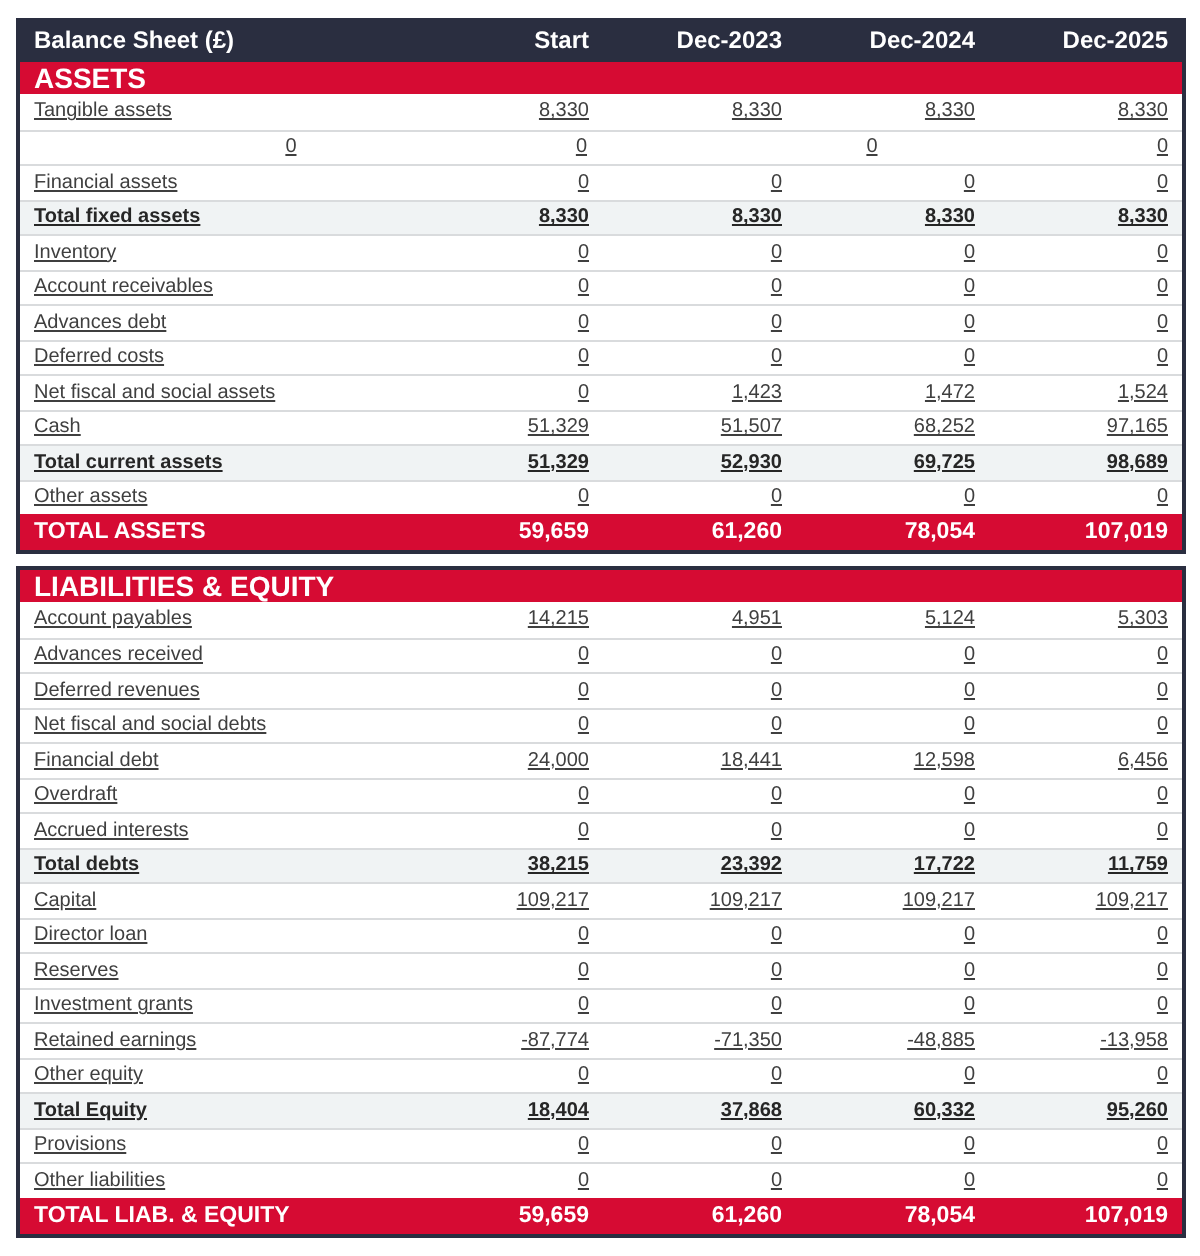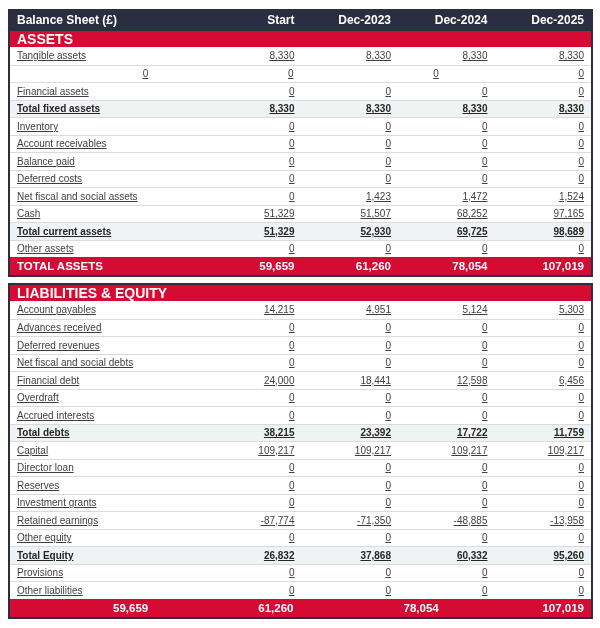--- a/index.html
+++ b/index.html
@@ -94,21 +94,21 @@
           <div class="cell-num">0</div>
         </div>
         <div class="row data-row">
           <div class="cell-label">Account receivables</div>
           <div class="cell-num">0</div>
           <div class="cell-num">0</div>
           <div class="cell-num">0</div>
           <div class="cell-num">0</div>
         </div>
         <div class="row data-row">
-          <div class="cell-label">Balance paid</div>
+          <div class="cell-label">Advances debt</div>
           <div class="cell-num">0</div>
           <div class="cell-num">0</div>
           <div class="cell-num">0</div>
           <div class="cell-num">0</div>
         </div>
         <div class="row data-row">
           <div class="cell-label">Deferred costs</div>
           <div class="cell-num">0</div>
           <div class="cell-num">0</div>
           <div class="cell-num">0</div>
@@ -250,40 +250,41 @@
         </div>
         <div class="row data-row">
           <div class="cell-label">Other equity</div>
           <div class="cell-num">0</div>
           <div class="cell-num">0</div>
           <div class="cell-num">0</div>
           <div class="cell-num">0</div>
         </div>
         <div class="row data-row subtotal">
           <div class="cell-label">Total Equity</div>
-          <div class="cell-num">26,832</div>
+          <div class="cell-num">18,404</div>
           <div class="cell-num">37,868</div>
           <div class="cell-num">60,332</div>
           <div class="cell-num">95,260</div>
         </div>
         <div class="row data-row">
           <div class="cell-label">Provisions</div>
           <div class="cell-num">0</div>
           <div class="cell-num">0</div>
           <div class="cell-num">0</div>
           <div class="cell-num">0</div>
         </div>
         <div class="row data-row">
           <div class="cell-label">Other liabilities</div>
           <div class="cell-num">0</div>
           <div class="cell-num">0</div>
           <div class="cell-num">0</div>
           <div class="cell-num">0</div>
         </div>
         <div class="row total-row">
+          <div class="cell-label">TOTAL LIAB. &amp; EQUITY</div>
           <div class="cell-num">59,659</div>
           <div class="cell-num">61,260</div>
           <div class="cell-num">78,054</div>
           <div class="cell-num">107,019</div>
         </div>
       </div>
   </div>
 </div>
 
 </body></html>

